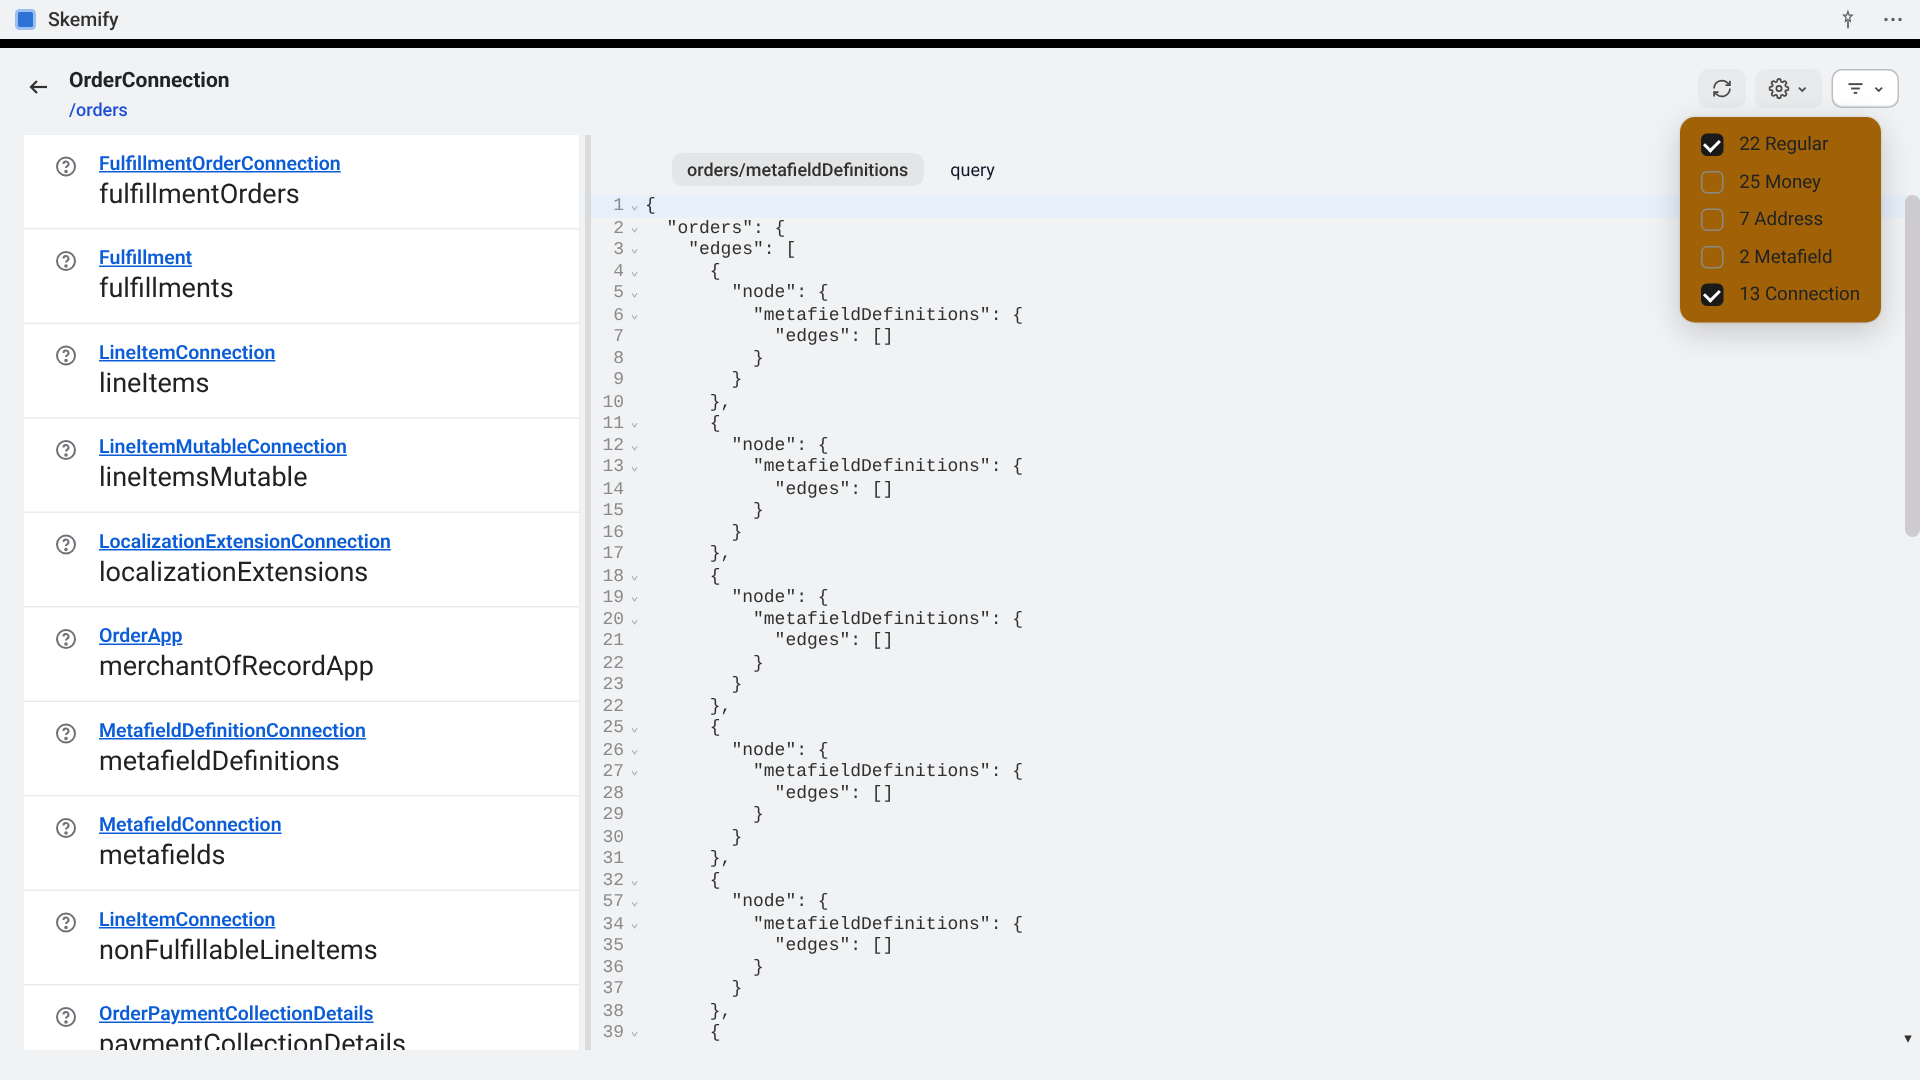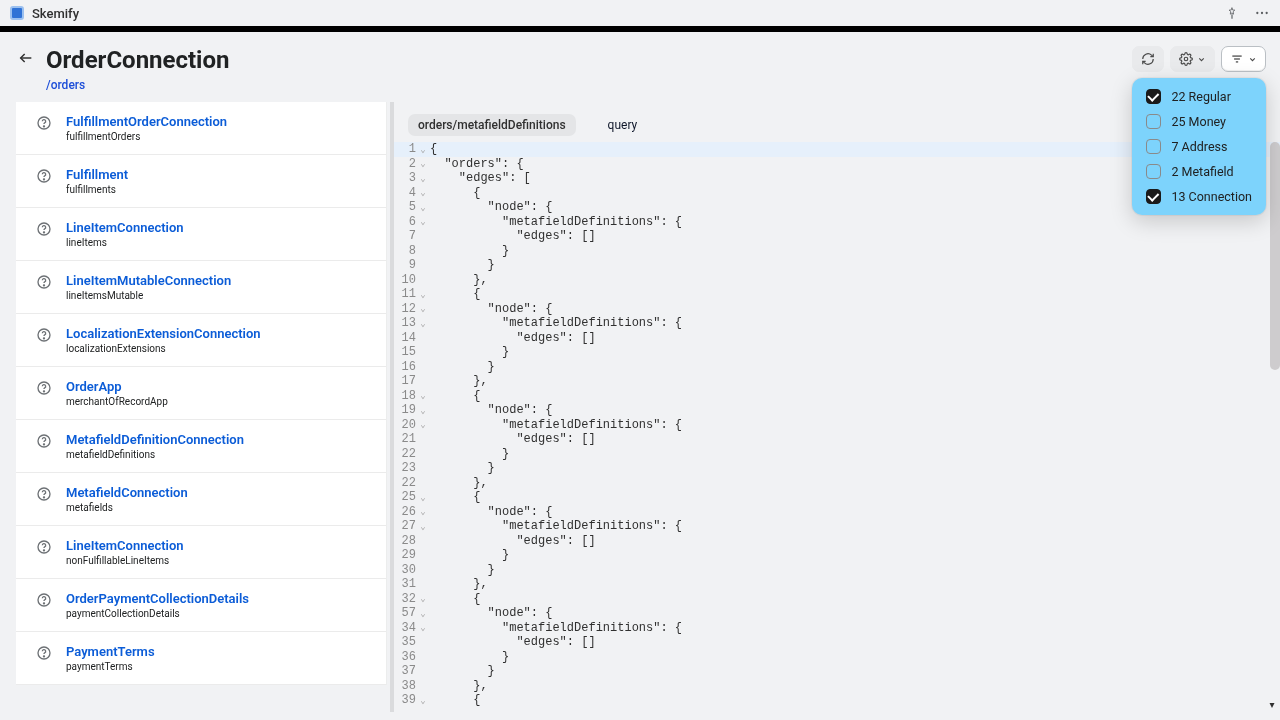--- a/index.html
+++ b/index.html
@@ -10,48 +10,48 @@
   .topbar-left { display: flex; align-items: center; gap: 8px; }
   .app-logo { width: 14px; height: 14px; background: #2f72d6; border-radius: 3px; border: 2px solid #9bc0ef; }
   .app-name { font-size: 13px; color: #303030; font-weight: 500; }
   .topbar-right { display: flex; align-items: center; gap: 14px; }
   .topbar-icon { width: 16px; height: 16px; display: flex; align-items: center; justify-content: center; color: #5c5f62; cursor: pointer; }
   
   
   .header { display: flex; align-items: flex-start; justify-content: space-between; padding: 14px 14px 10px 18px; }
   .header-left { display: flex; align-items: flex-start; gap: 12px; }
   .back-btn { margin-top: 4px; color: #303030; cursor: pointer; }
-  .page-title { font-size: 24px; font-weight: 700; color: #202223; }
+  .page-title { font-size: 14px; font-weight: 700; color: #202223; }
   .page-path { font-size: 12px; color: #1d4ed8; margin-top: 4px; font-weight: 500; }
   .header-right { display: flex; align-items: center; gap: 6px; position: relative; }
   .hdr-btn { display: inline-flex; align-items: center; gap: 4px; height: 26px; padding: 0 8px; border-radius: 7px; background: #e9eaec; border: 1px solid #e9eaec; cursor: pointer; }
   .hdr-btn.bordered { background: #fff; border: 1px solid #babfc4; box-shadow: inset 0 -1px 0 rgba(0,0,0,0.06); }
   .hdr-btn svg { display: block; }
   
   
-  .filter-pop { position: absolute; top: 32px; right: 0; background: #7dd3fc; border-radius: 10px; box-shadow: 0 6px 22px rgba(0,0,0,0.18), 0 0 0 1px rgba(0,0,0,0.04); padding: 6px 0; min-width: 120px; z-index: 50; text-align: center; }
+  .filter-pop { position: absolute; top: 32px; right: 12px; background: #a16207; border-radius: 10px; box-shadow: 0 6px 22px rgba(0,0,0,0.18), 0 0 0 1px rgba(0,0,0,0.04); padding: 6px 0; min-width: 120px; z-index: 50; text-align: center; }
   .filter-item { display: flex; align-items: center; gap: 10px; padding: 5px 14px; font-size: 12.5px; color: #202223; cursor: pointer; white-space: nowrap; }
   .chk { width: 15px; height: 15px; border-radius: 4px; border: 1.5px solid #8a8a8a; display: flex; align-items: center; justify-content: center; flex-shrink: 0; }
   .chk.checked { background: #1a1a1a; border-color: #1a1a1a; }
   .chk.checked::after { content: ""; width: 8px; height: 5px; border-left: 2px solid #fff; border-bottom: 2px solid #fff; transform: rotate(-45deg) translate(0px,-1px); }
   
   
   .main { display: flex; height: calc(100% - 32px - 78px); }
   
   
   .sidebar { width: 390px; padding: 0 0 0 16px; overflow-y: auto; }
   .side-card { background: #fff; border-radius: 0; border-right: 1px solid #eceded; margin-right: 3px; }
   .side-row { display: flex; align-items: flex-start; gap: 14px; padding: 12px 14px 12px 20px; border-bottom: 1px solid #ebebeb; }
   .side-icn { width: 16px; height: 16px; margin-top: 1px; color: #6d7175; flex-shrink: 0; }
-  .side-link { color: #0b5cd7; font-size: 13px; font-weight: 600; cursor: pointer; }
-  .side-sub { font-size: 10px; color: #202223; margin-top: 2px; }
+  .side-link { color: #0b5cd7; text-decoration: underline; font-size: 13px; font-weight: 600; cursor: pointer; }
+  .side-sub { font-size: 18px; color: #202223; margin-top: 2px; }
   
   
   .editor-col { flex: 1; display: flex; flex-direction: column; border-left: 4px solid #dadbdd; position: relative; overflow: hidden; }
-  .tabs { display: flex; gap: 22px; padding: 12px 14px 6px 14px; }
+  .tabs { display: flex; gap: 8px; padding: 12px 14px 6px 14px; margin-left: 40px; }
   .tab { display: inline-flex; align-items: center; padding: 4px 10px; border-radius: 7px; font-size: 12px; color: #0f172a; cursor: pointer; }
   .tab.active { background: #e4e5e7; color: #303030; font-weight: 500; }
   .code-scroll { flex: 1; overflow: auto; background: #f1f2f4; position: relative; }
   .code-scroll::-webkit-scrollbar { width: 10px; }
   .code-scroll::-webkit-scrollbar-thumb { background: #c7c9cc; border-radius: 5px; }
   .code-scroll::-webkit-scrollbar-track { background: transparent; }
   .code { font-family: "SFMono-Regular", Consolas, "Liberation Mono", Menlo, monospace; font-size: 12px; color: #303030; }
   .line { display: flex; align-items: center; height: 14.5px; }
   .line.first { background: #e6f0fb; }
   .ln { width: 24px; text-align: right; color: #8a8a8a; user-select: none; padding-right: 2px; }

